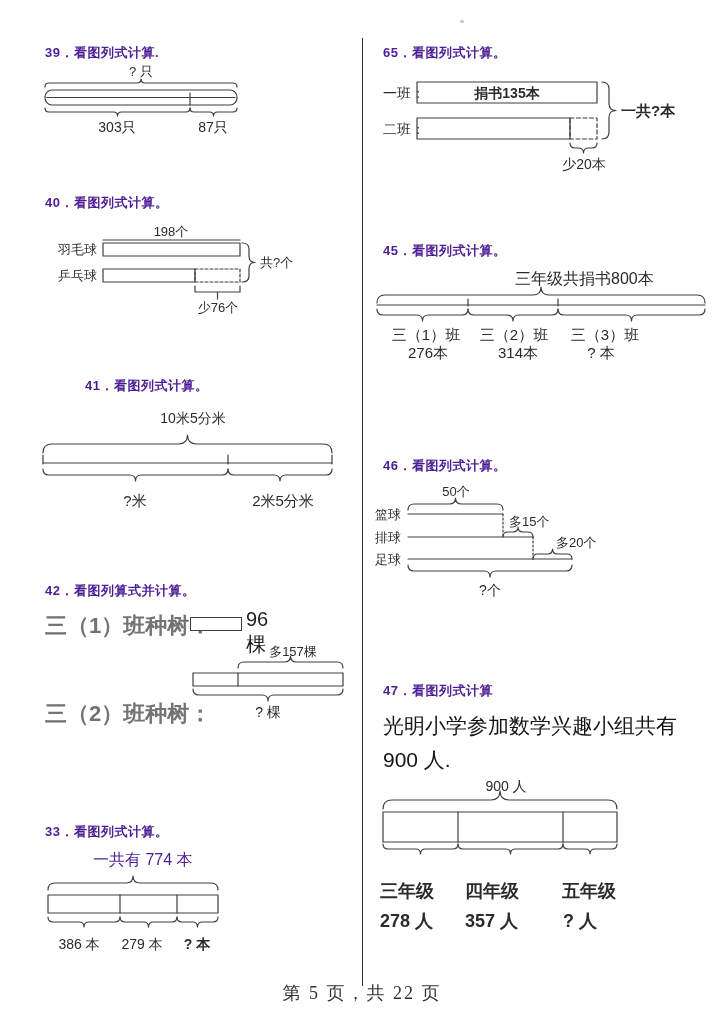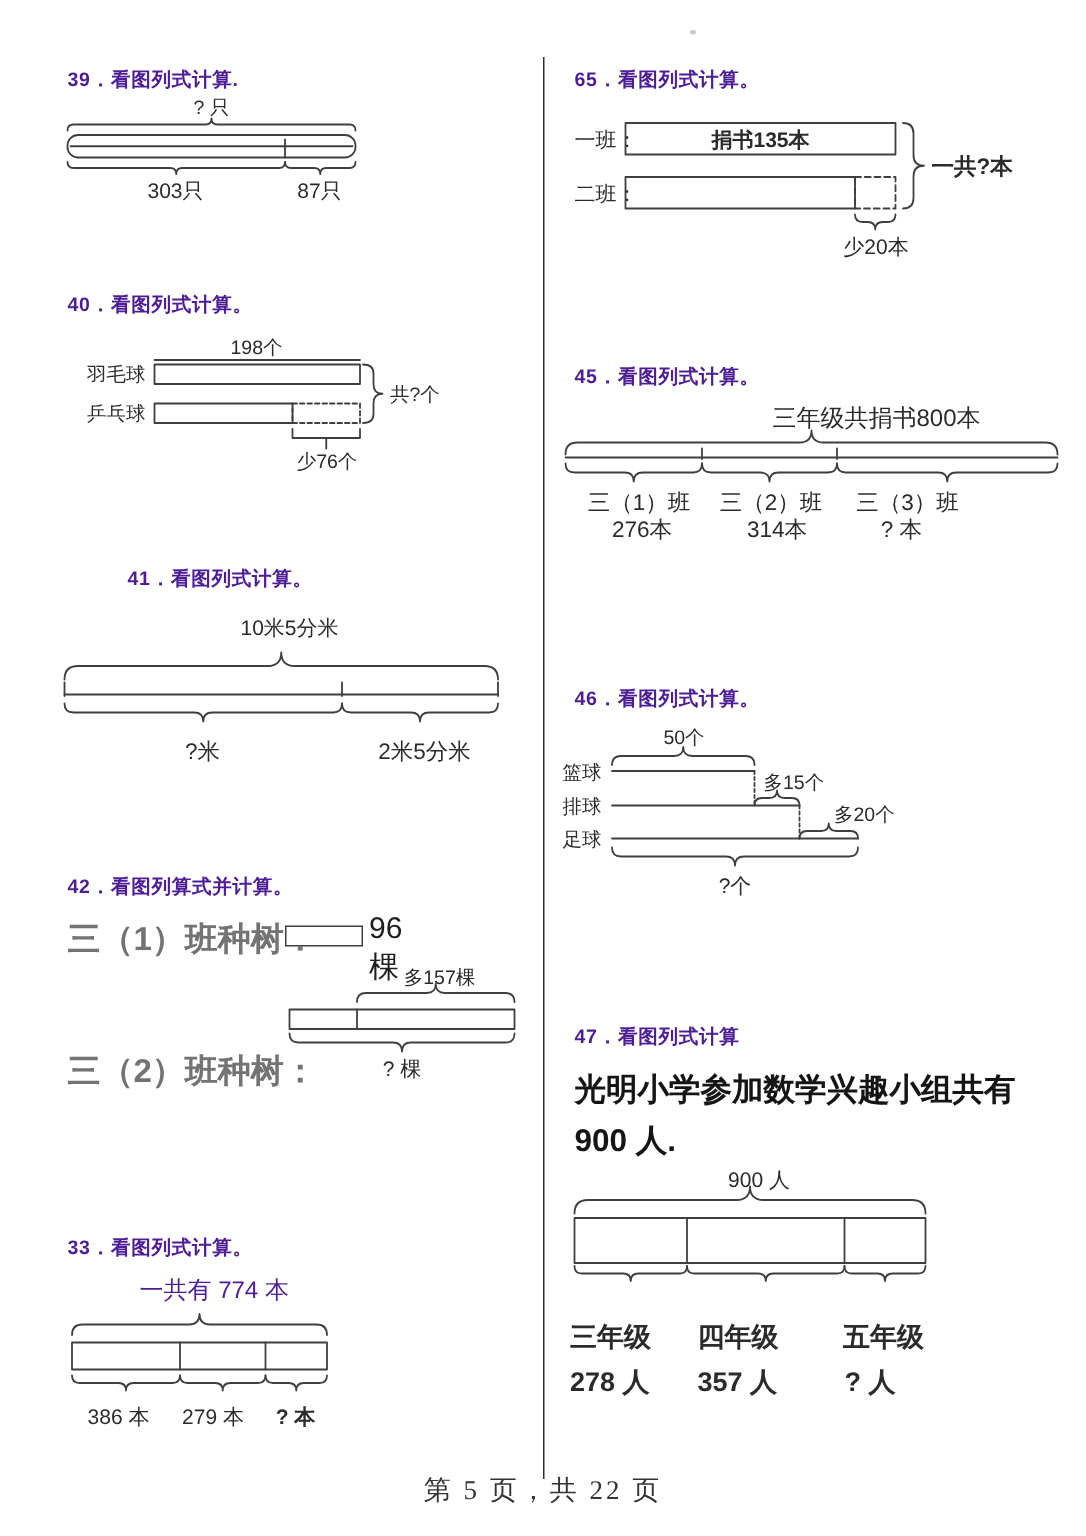--- a/index.html
+++ b/index.html
@@ -3,21 +3,21 @@
 <meta charset="utf-8">
 <style>
   html,body{margin:0;padding:0;}
   body{
     width:724px;height:1024px;background:#ffffff;position:relative;overflow:hidden;
     font-family:"Liberation Sans","DejaVu Sans",sans-serif;color:#1f1f1f;
   }
   .abs{position:absolute;}
   .title{font-size:13px;font-weight:700;letter-spacing:0.5px;color:#4c1d95;white-space:nowrap;}
   .biglabel{font-size:22px;font-weight:700;color:#737373;white-space:nowrap;}
-  .para{font-size:21px;font-weight:700;color:#151515;white-space:nowrap;}
+  .para{font-size:21px;font-weight:400;color:#151515;white-space:nowrap;}
   .toplabel{font-size:15px;color:#4c1d95;white-space:nowrap;}
   svg{display:block;overflow:visible;}
   svg text{font-family:"Liberation Sans","DejaVu Sans",sans-serif;fill:#2b2b2b;}
   .d path,.d line,.d rect,.d polyline{fill:none;stroke:#3f3f3f;stroke-width:1.2;stroke-linecap:round;stroke-linejoin:round;}
   .divider{width:1px;background:#2e2e2e;}
   .footer{font-family:"Liberation Serif","DejaVu Serif",serif;font-size:18px;color:#333;width:100%;text-align:center;letter-spacing:2px;}
   .smallbar{border:1.3px solid #3f3f3f;background:#fff;}
 </style>
 </head>
 <body>

